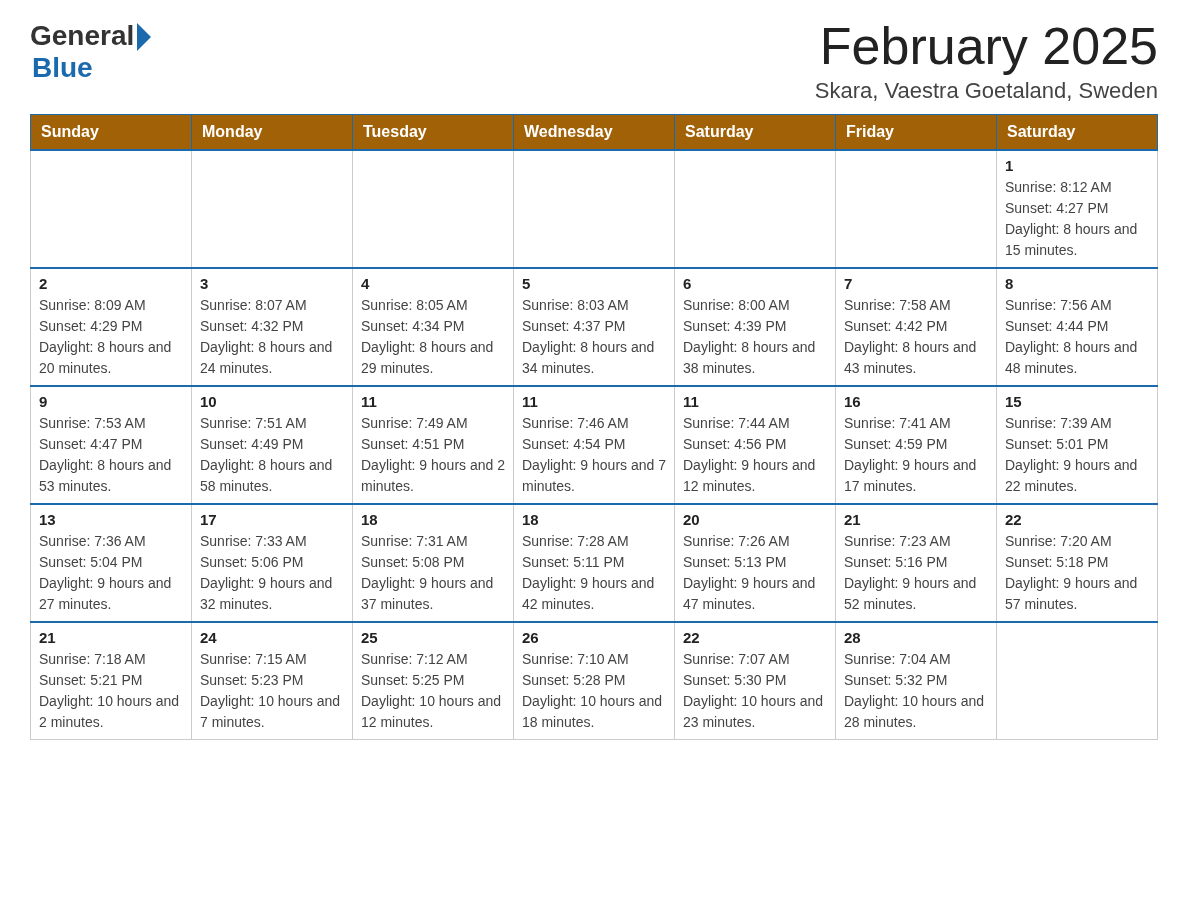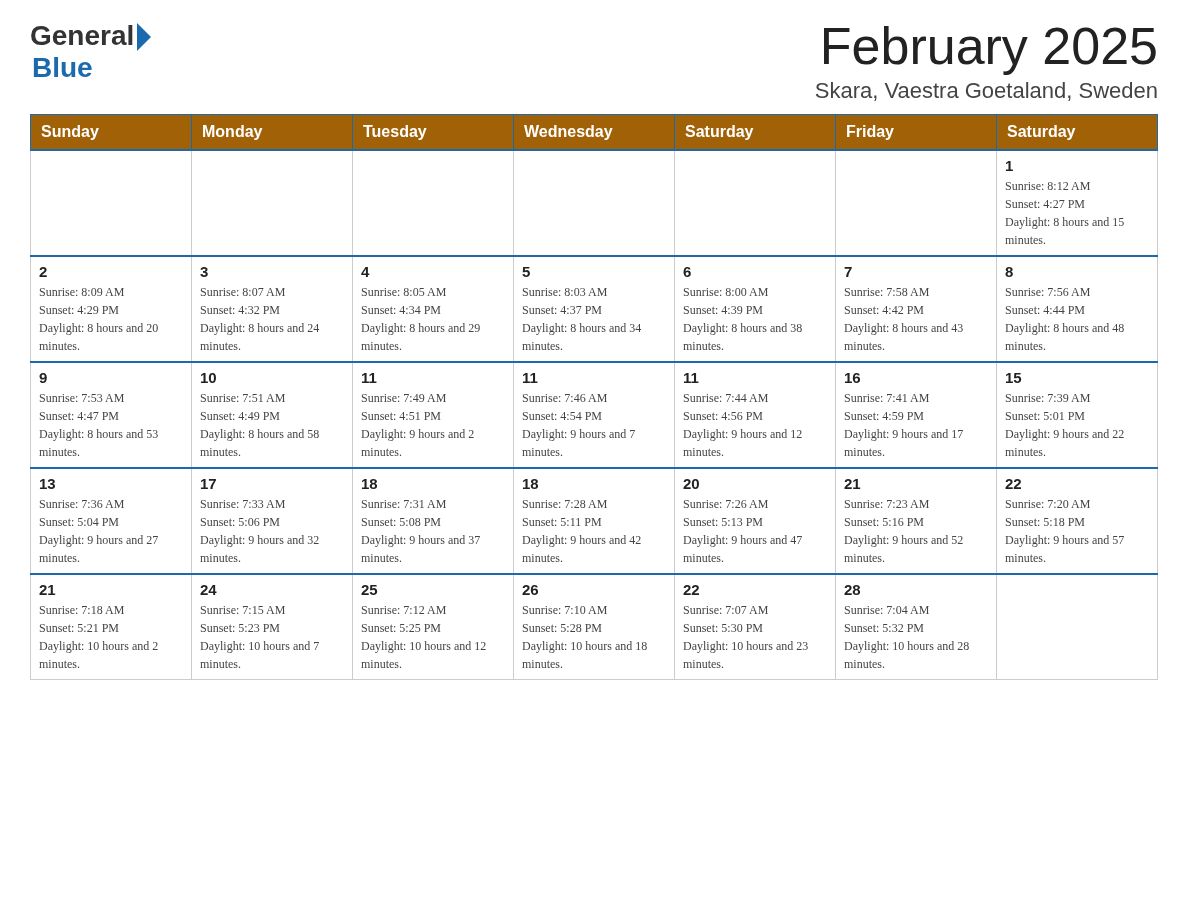--- a/index.html
+++ b/index.html
@@ -91,24 +91,23 @@
       border-top: 2px solid #1a6aad;
     }
     .day-number {
       font-size: 15px;
       font-weight: bold;
       color: #222;
       display: block;
       margin-bottom: 3px;
     }
     .day-info {
-      font-size: 12px;
+      font-size: 14px;
       color: #444;
       line-height: 1.5;
-      font-family: Liberation Serif, serif;
     }
     .empty-cell {
       background: #f9f9f9;
     }
   </style>
 </head>
 <body>
 
 <div class="header">
   <div class="logo">

